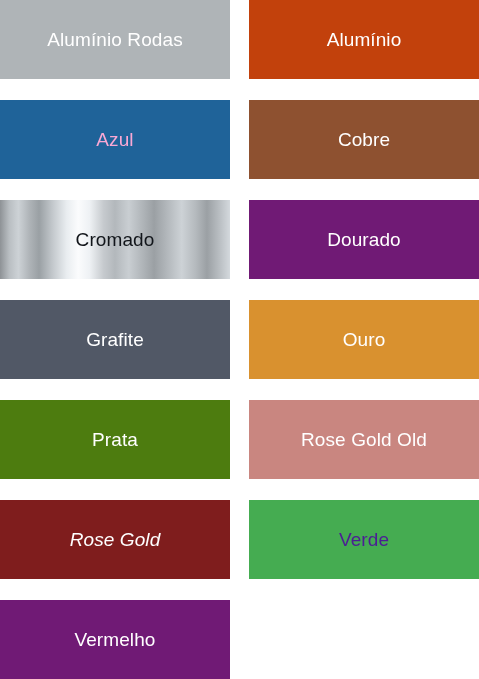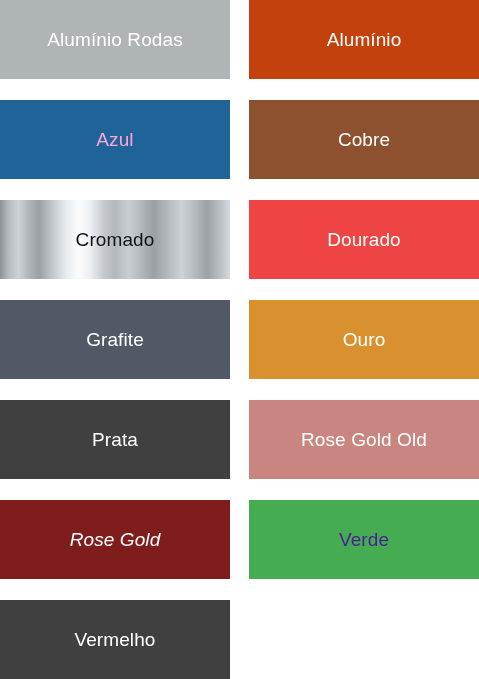--- a/index.html
+++ b/index.html
@@ -91,38 +91,38 @@
     </div>
     <div class="swatch" style="background-color: rgb(31, 99, 153);">
       <span class="swatch-label" style="color: #f9a8d4;">Azul</span>
     </div>
     <div class="swatch" style="background-color: rgb(142, 81, 48);">
       <span class="swatch-label" style="color: rgb(255, 255, 255);">Cobre</span>
     </div>
     <div class="swatch finish-chrome">
       <span class="swatch-label" style="color: rgb(17, 21, 26);">Cromado</span>
     </div>
-    <div class="swatch" style="background-color: #ef4444;">
+    <div class="swatch" style="background-color: #701a75;">
       <span class="swatch-label" style="color: rgb(255, 255, 255);">Dourado</span>
     </div>
     <div class="swatch" style="background-color: rgb(81, 88, 102);">
       <span class="swatch-label" style="color: rgb(255, 255, 255);">Grafite</span>
     </div>
     <div class="swatch" style="background-color: rgb(217, 145, 47);">
       <span class="swatch-label" style="color: rgb(255, 255, 255);">Ouro</span>
     </div>
-    <div class="swatch" style="background-color: #404040;">
+    <div class="swatch" style="background-color: #4d7c0f;">
       <span class="swatch-label" style="color: rgb(255, 255, 255);">Prata</span>
     </div>
     <div class="swatch" style="background-color: rgb(201, 134, 128);">
       <span class="swatch-label" style="color: rgb(255, 255, 255);">Rose Gold Old</span>
     </div>
     <div class="swatch" style="background-color: #7f1d1d; font-style: italic;">
       <span class="swatch-label" style="color: rgb(255, 255, 255);">Rose Gold</span>
     </div>
     <div class="swatch" style="background-color: rgb(69, 172, 81);">
       <span class="swatch-label" style="color: #4c1d95;">Verde</span>
     </div>
-    <div class="swatch" style="background-color: #404040;">
+    <div class="swatch" style="background-color: #701a75;">
       <span class="swatch-label" style="color: rgb(255, 255, 255);">Vermelho</span>
     </div>
     <div class="swatch is-empty"></div>
   </div>
 
 </body></html>

